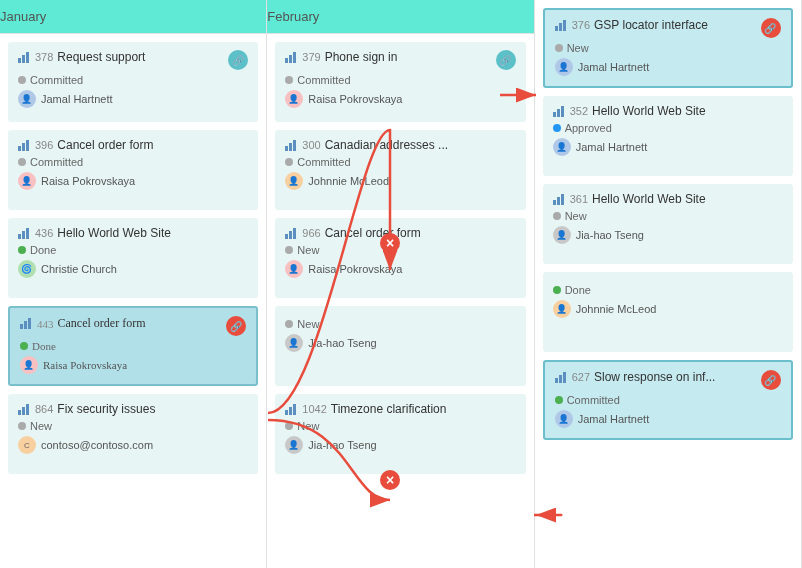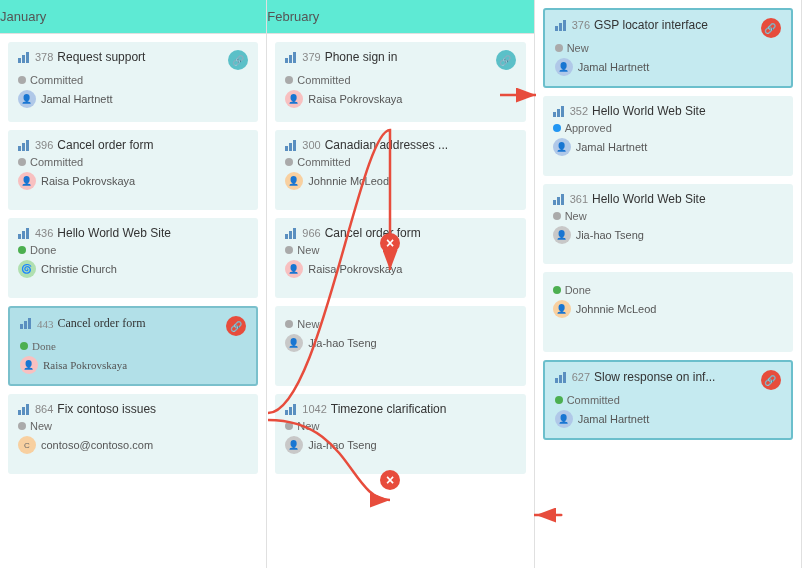--- a/index.html
+++ b/index.html
@@ -266,21 +266,21 @@
 
       <div class="card">
         <div class="card-title-row">
           <div class="card-title">
             <span class="bar-icon">
                 <span style="height:5px"></span>
                 <span style="height:8px"></span>
                 <span style="height:11px"></span>
               </span>
             <span class="card-id">864</span>
-            <span class="card-name">Fix contoso issues</span>
+            <span class="card-name">Fix security issues</span>
           </div>
         </div>
         <div class="card-status">
           <span class="status-dot new"></span>
           <span>New</span>
         </div>
         <div class="card-user">
           <div class="avatar orange" style="font-size:8px;">C</div>
           <span>contoso@contoso.com</span>
         </div>

